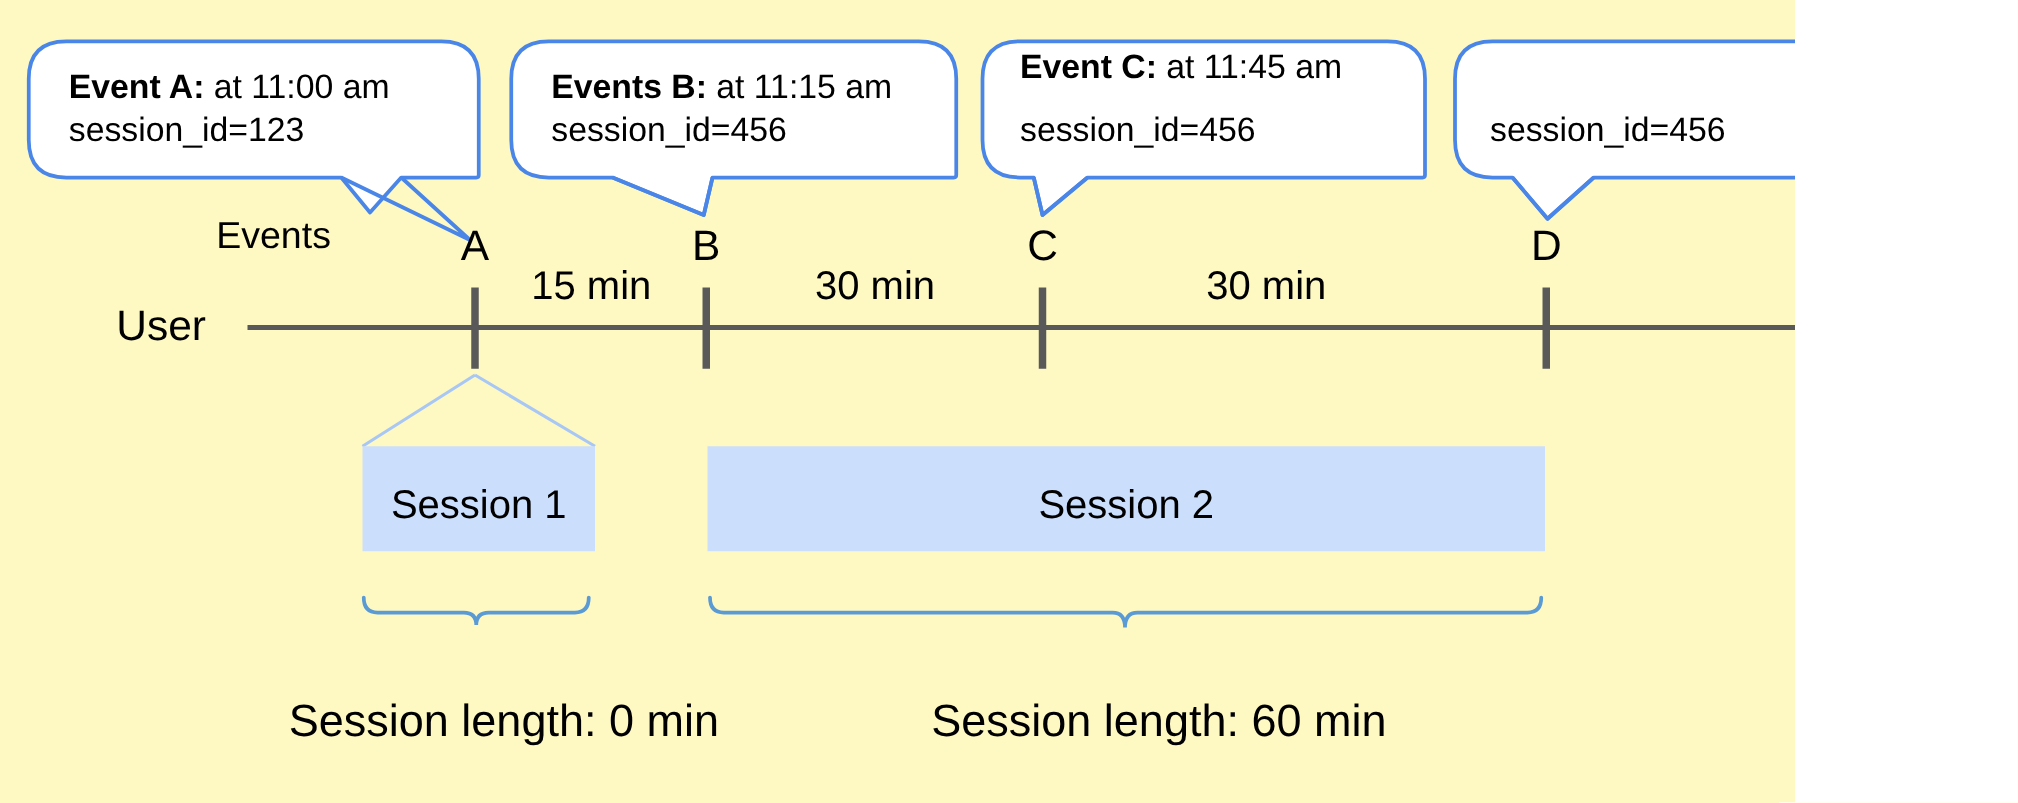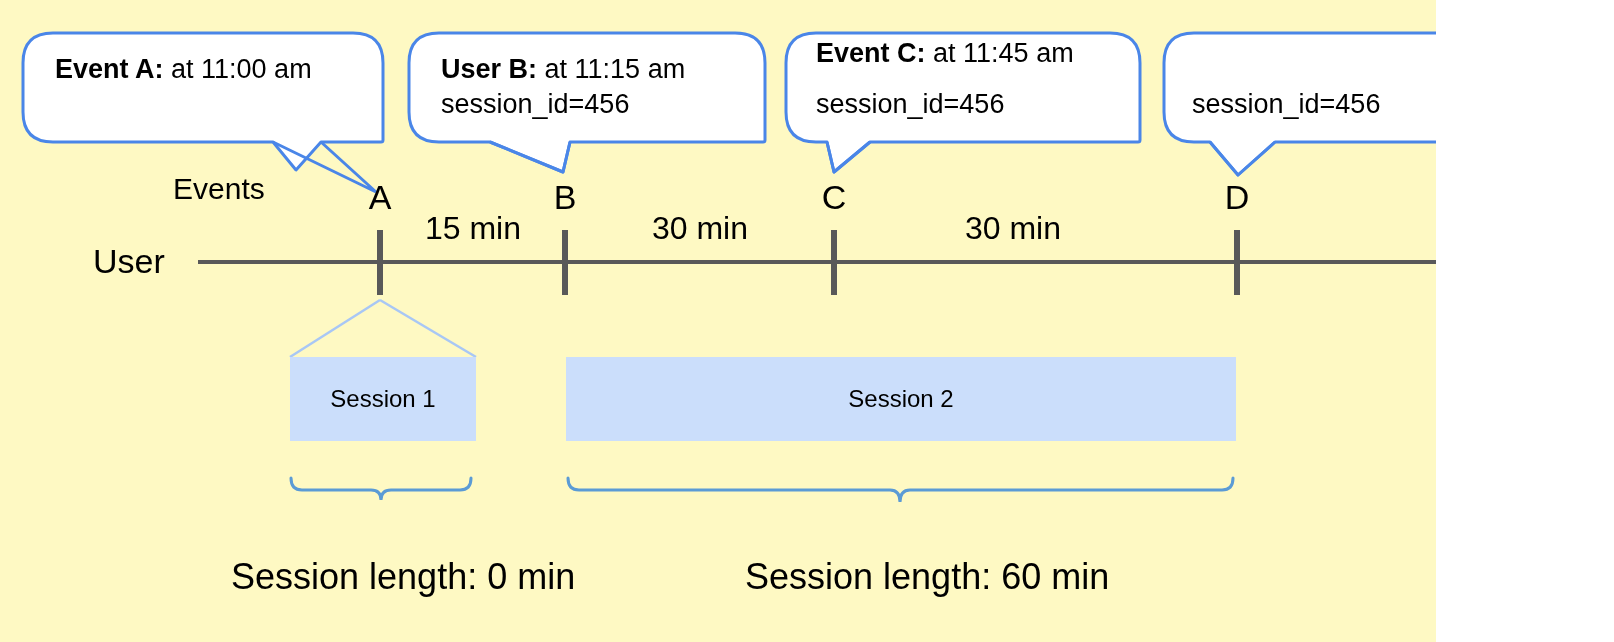--- a/index.html
+++ b/index.html
@@ -50,21 +50,21 @@
   }
   .lbl-marker {
     font-size: 34px;
     text-align: center;
   }
   .lbl-dur {
     font-size: 32px;
     text-align: center;
   }
   .lbl-session {
-    font-size: 24px;
+    font-size: 32px;
     text-align: center;
   }
   .lbl-sesslen {
     font-size: 36px;
     text-align: center;
   }
 </style>
 </head>
 <body>
 
@@ -108,23 +108,24 @@
     <rect x="566" y="357" width="670" height="84" fill="#cbdefb"></rect>
 
     <path d="M291,478 Q291,490 302,490 L371,490 Q381,490 381,500 Q381,490 391,490 L460,490 Q471,490 471,478" fill="none" stroke="#5b9bd5" stroke-width="3" stroke-linecap="round"></path>
     <path d="M568,478 Q568,490 579,490 L890,490 Q900,490 900,502 Q900,490 910,490 L1222,490 Q1233,490 1233,478" fill="none" stroke="#5b9bd5" stroke-width="3" stroke-linecap="round"></path>
   </svg>
 
   <div class="callout-text" style="left:55px; top:52px;">
     <span class="strong">Event A:</span>
     <span>at 11:00 am</span>
   </div>
+  <div class="callout-text" style="left:55px; top:87px;">session_id=123</div>
 
   <div class="callout-text" style="left:441px; top:52px;">
-    <span class="strong">User B:</span>
+    <span class="strong">Events B:</span>
     <span>at 11:15 am</span>
   </div>
   <div class="callout-text" style="left:441px; top:87px;">session_id=456</div>
 
   <div class="callout-text" style="left:816px; top:36px;">
     <span class="strong">Event C:</span>
     <span>at 11:45 am</span>
   </div>
   <div class="callout-text" style="left:816px; top:87px;">session_id=456</div>
 

